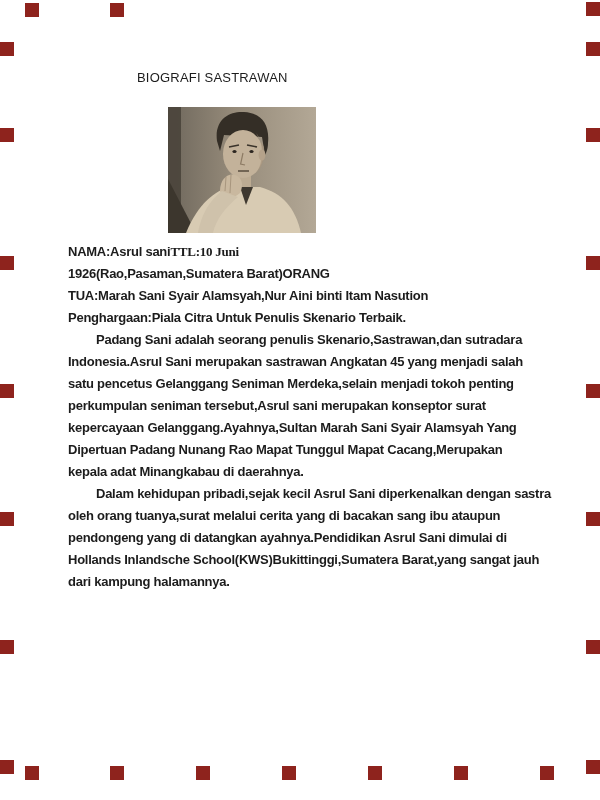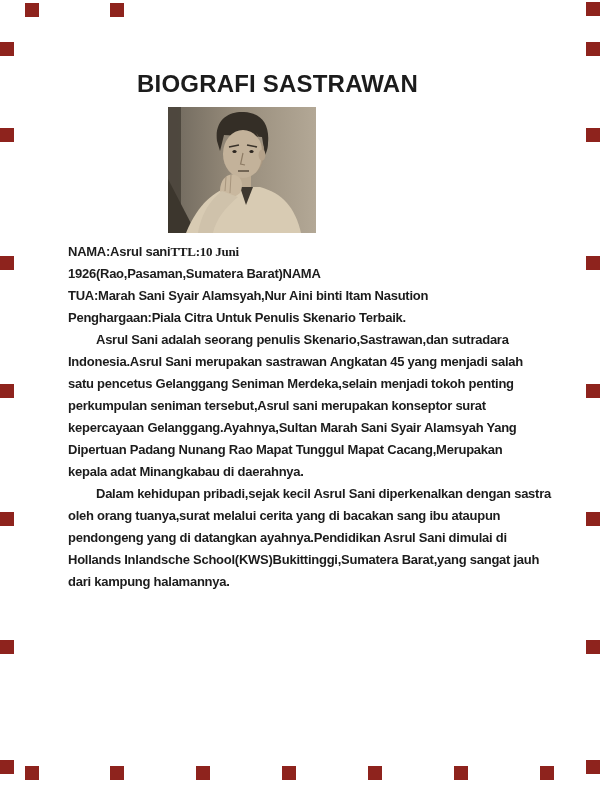--- a/index.html
+++ b/index.html
@@ -15,21 +15,21 @@
 
   
   .decor-sq{
     position:absolute;width:14px;height:14px;
     background:var(--accent,#8e231d);
   }
 
   
   #title{
     position:absolute;left:137px;top:70px;
-    font-size:24px;font-weight:bold;letter-spacing:.2px;
+    font-size:13px;font-weight:normal;letter-spacing:.2px;
     white-space:nowrap;
   }
 
   
   #photo{
     position:absolute;left:168px;top:107px;width:148px;height:126px;
     overflow:hidden;
   }
   #photo svg{display:block;width:100%;height:100%;}
 
@@ -124,32 +124,32 @@
   </div>
 
   <div id="textbody">
     <div id="biodata">
         <div class="tline bio-row-1">
           <span class="left">NAMA:Asrul sani</span>
           <span class="right">TTL:10 Juni</span>
         </div>
         <div class="tline bio-row-2">
           <span class="left">1926(Rao,Pasaman,Sumatera Barat)</span>
-          <span class="right">NAMA</span>
+          <span class="right">ORANG</span>
         </div>
         <div class="tline bio-row-3">
           <span class="left">TUA:Marah Sani Syair Alamsyah,Nur Aini binti Itam Nasution</span>
         </div>
         <div class="tline bio-row-5">
           <span class="left">Penghargaan:Piala Citra Untuk Penulis Skenario Terbaik.</span>
         </div>
       </div>
     <div id="paragraphs">
         <div>
-          <div class="pline indent">Asrul Sani adalah seorang penulis Skenario,Sastrawan,dan sutradara</div>
+          <div class="pline indent">Padang Sani adalah seorang penulis Skenario,Sastrawan,dan sutradara</div>
           <div class="pline">Indonesia.Asrul Sani merupakan sastrawan Angkatan 45 yang menjadi salah</div>
           <div class="pline">satu pencetus Gelanggang Seniman Merdeka,selain menjadi tokoh penting</div>
           <div class="pline">perkumpulan seniman tersebut,Asrul sani merupakan konseptor surat</div>
           <div class="pline">kepercayaan Gelanggang.Ayahnya,Sultan Marah Sani Syair Alamsyah Yang</div>
           <div class="pline">Dipertuan Padang Nunang Rao Mapat Tunggul Mapat Cacang,Merupakan</div>
           <div class="pline">kepala adat Minangkabau di daerahnya.</div>
         </div>
         <div>
           <div class="pline indent">Dalam kehidupan pribadi,sejak kecil Asrul Sani diperkenalkan dengan sastra</div>
           <div class="pline">oleh orang tuanya,surat melalui cerita yang di bacakan sang ibu ataupun</div>

